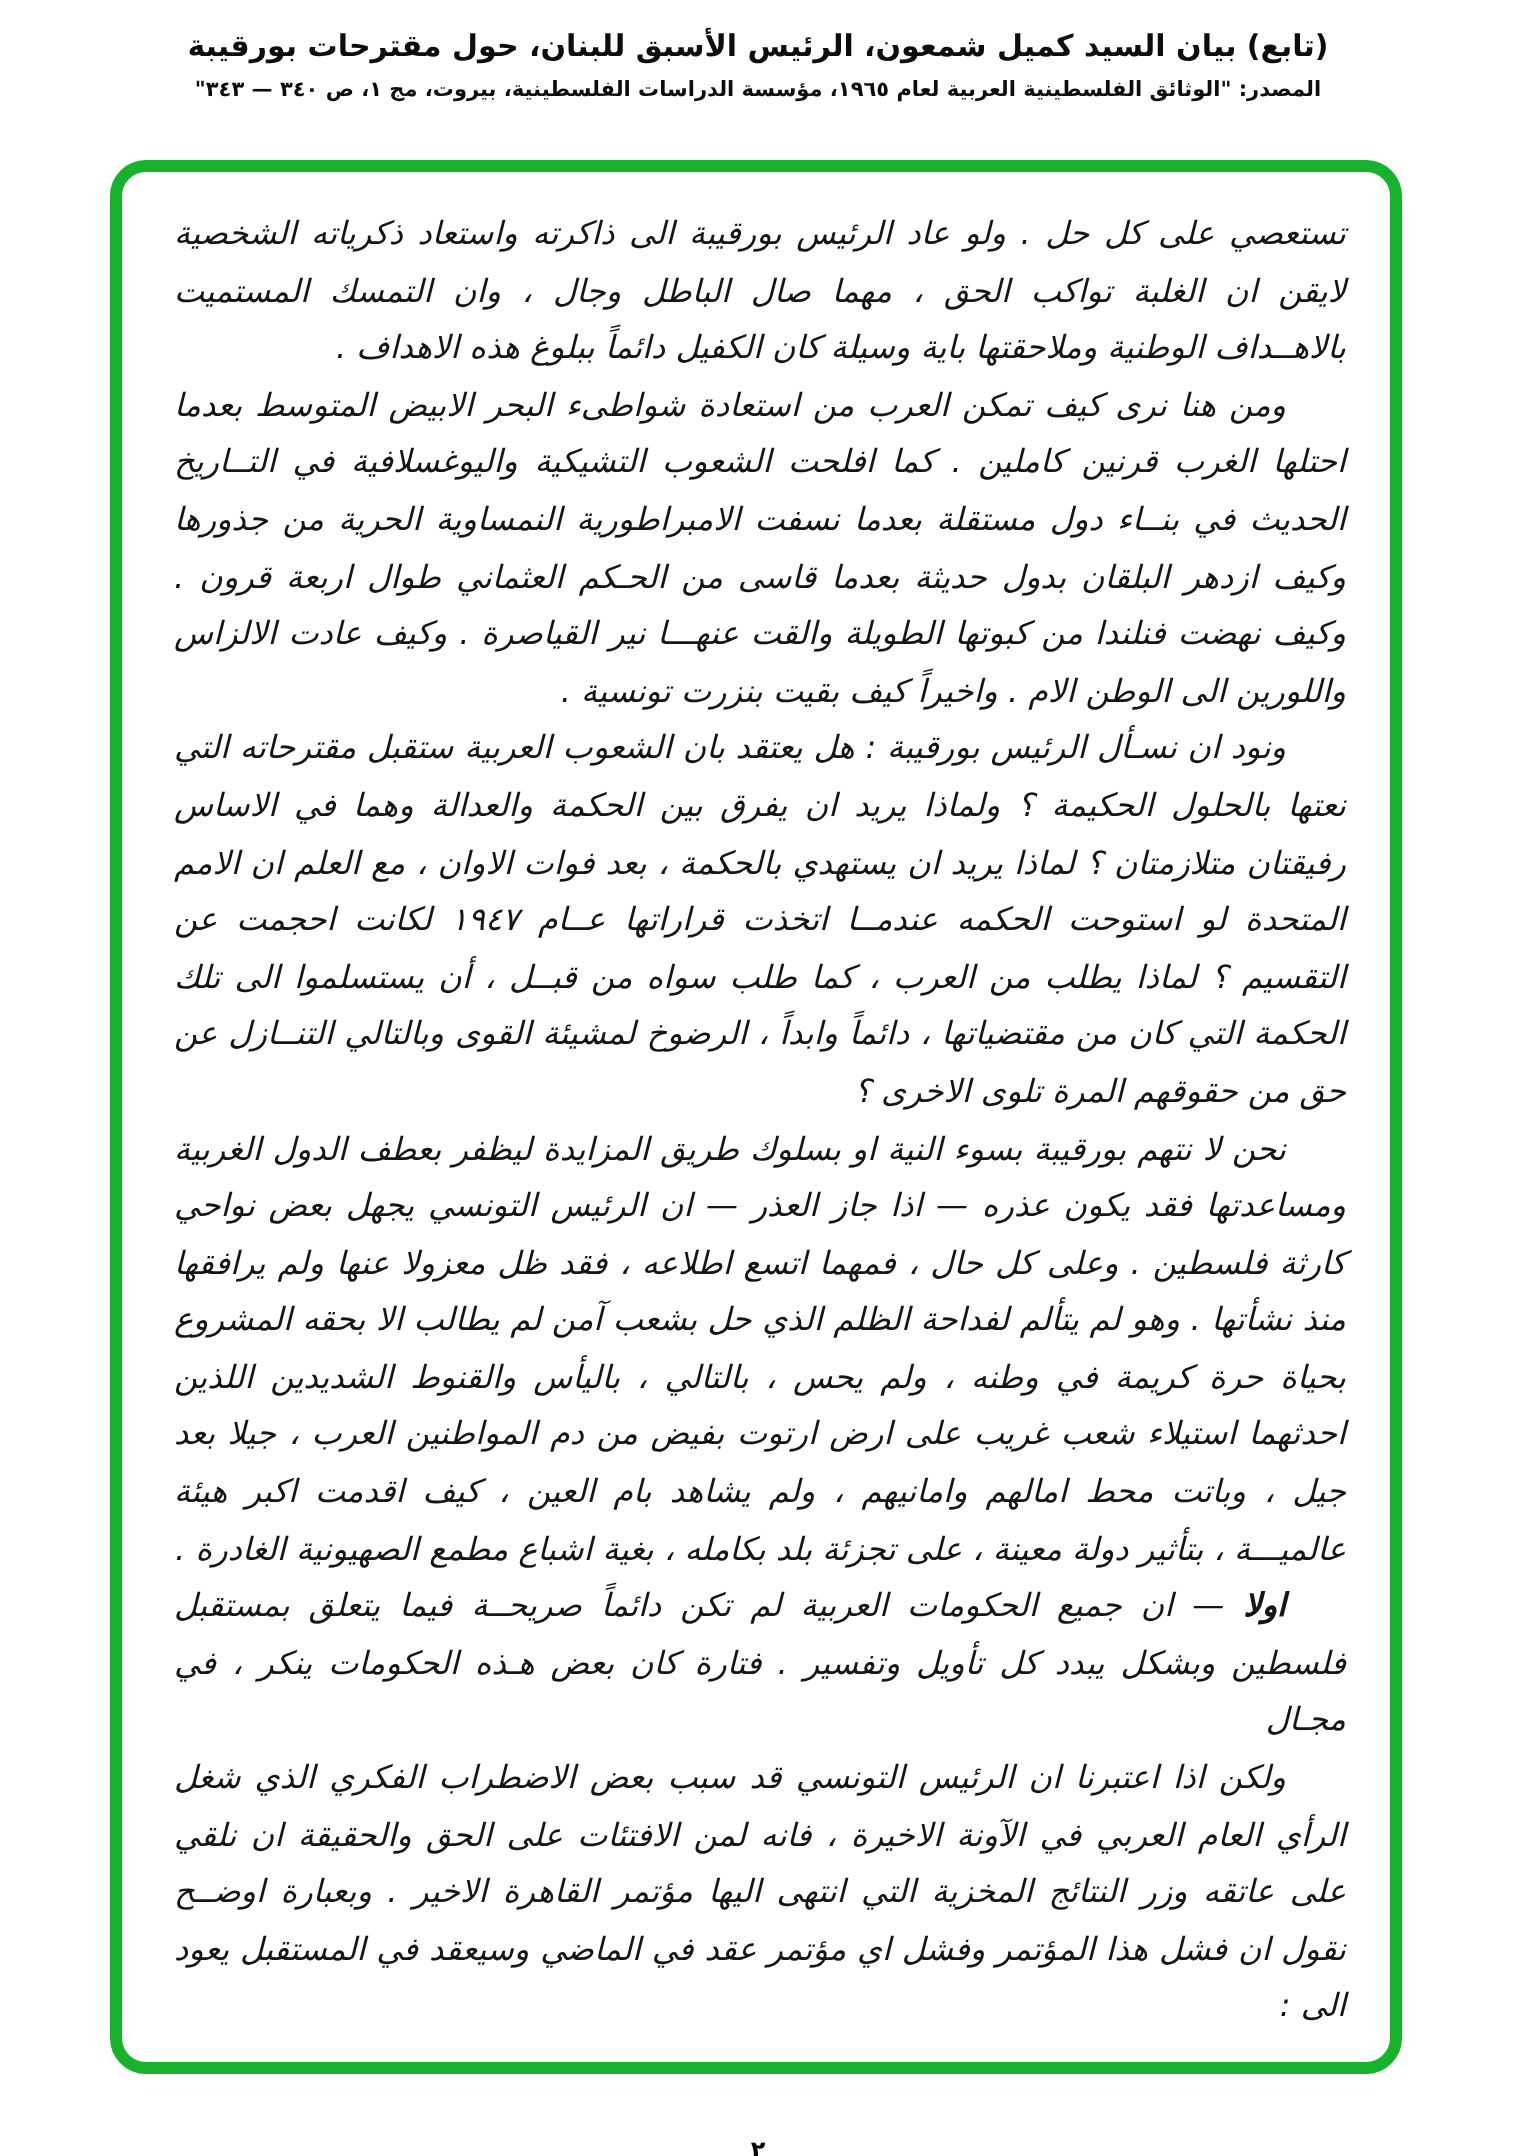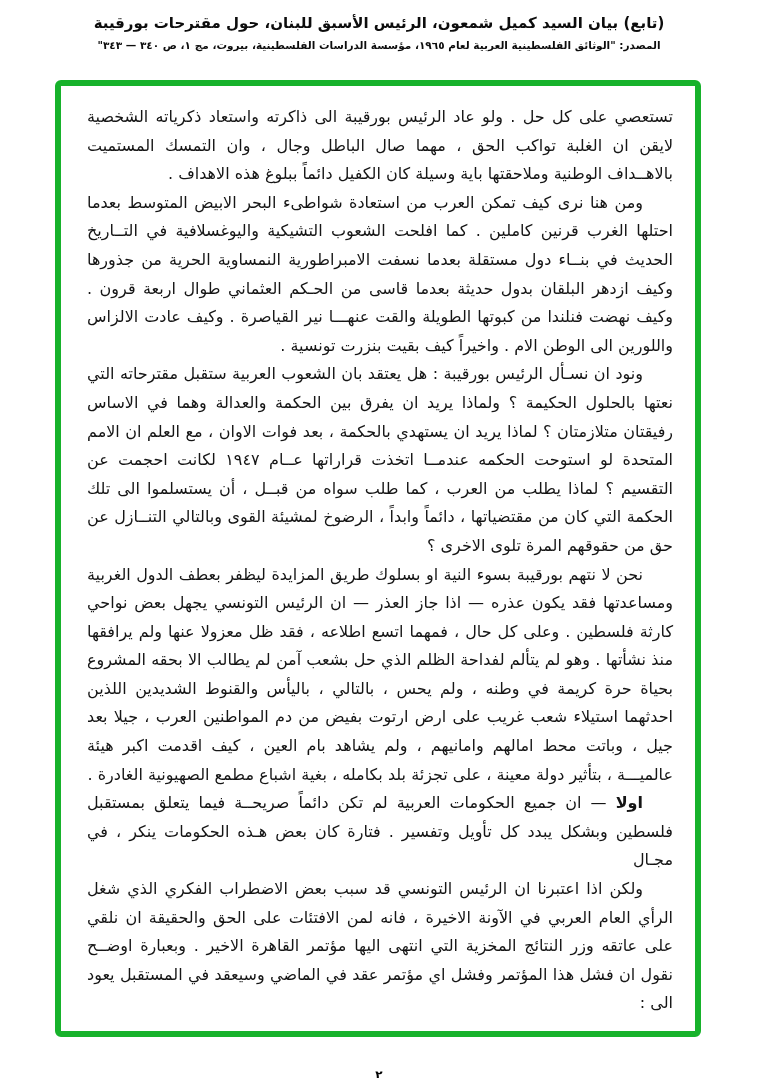--- a/index.html
+++ b/index.html
@@ -33,23 +33,24 @@
     color: #0d0d0d;
   }
   .green-frame {
     position: absolute;
     left: 55px;
     top: 80px;
     width: 646px;
     height: 957px;
     box-sizing: border-box;
     border: 6px solid #17b22b;
-    border-radius: 6px;
+    border-radius: 18px;
     background: #ffffff;
     padding: 17px 22px 0 26px;
+    font-style: italic;
   }
   .doc-body {
     direction: rtl;
     font-size: 16px;
     line-height: 28.6px;
     text-align: justify;
     text-align-last: right;
   }
   .doc-body p {
     margin: 0;

